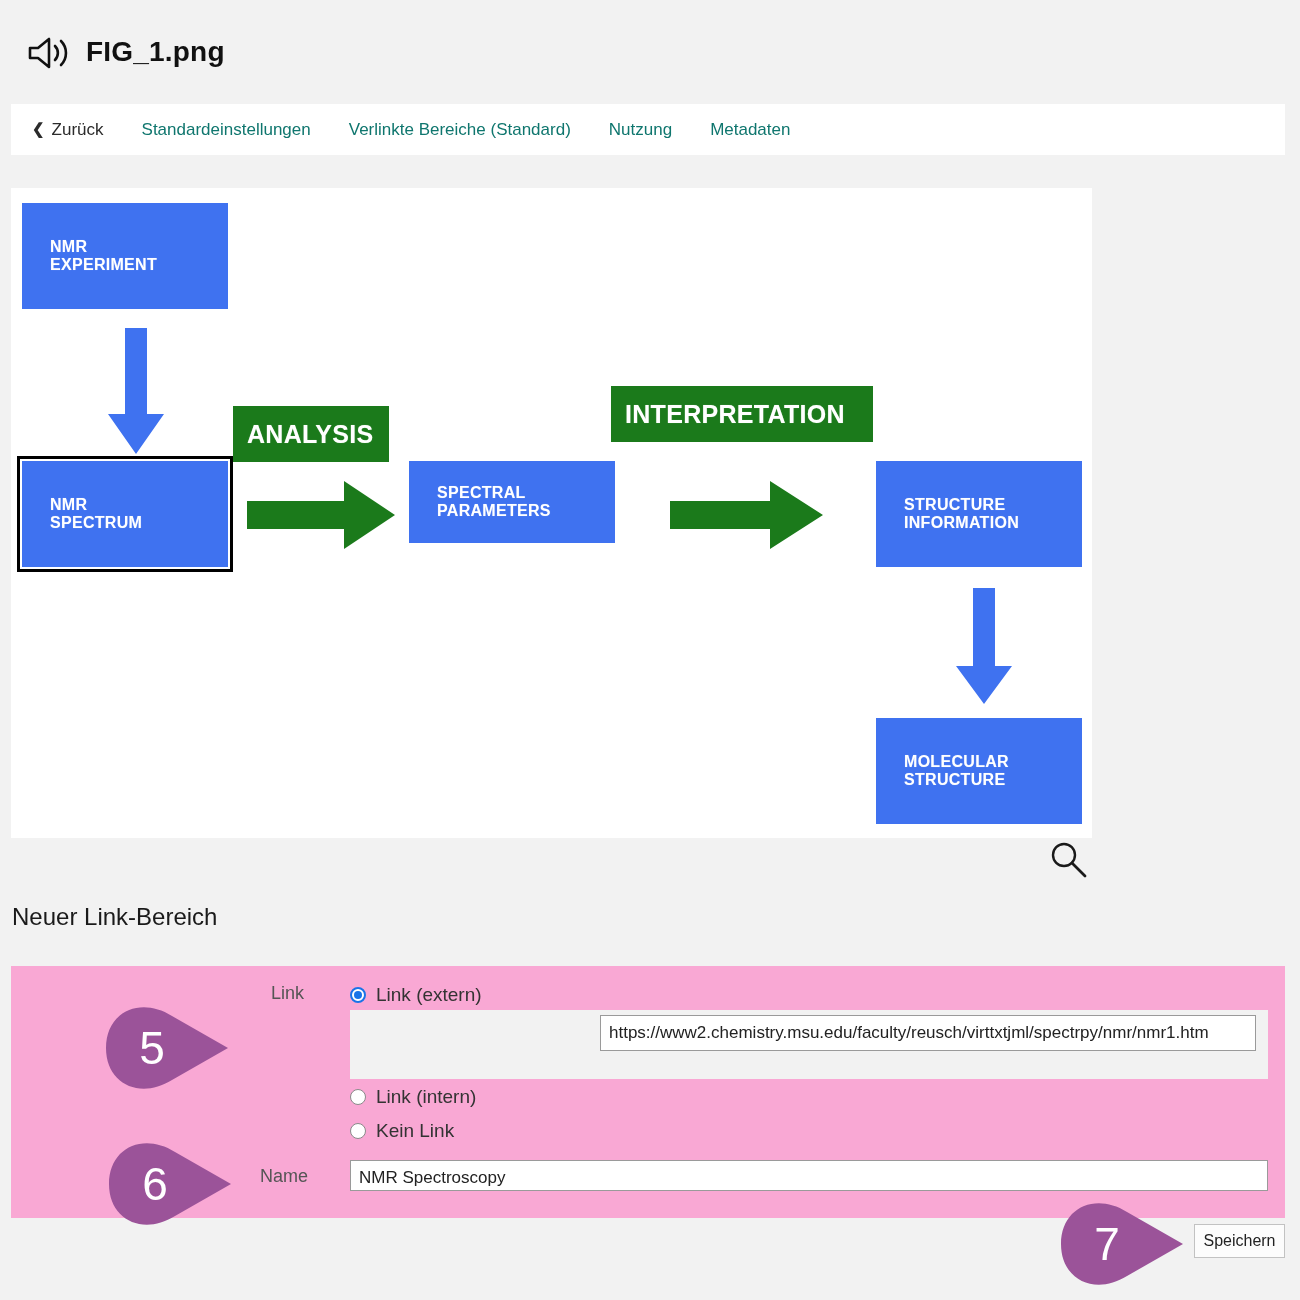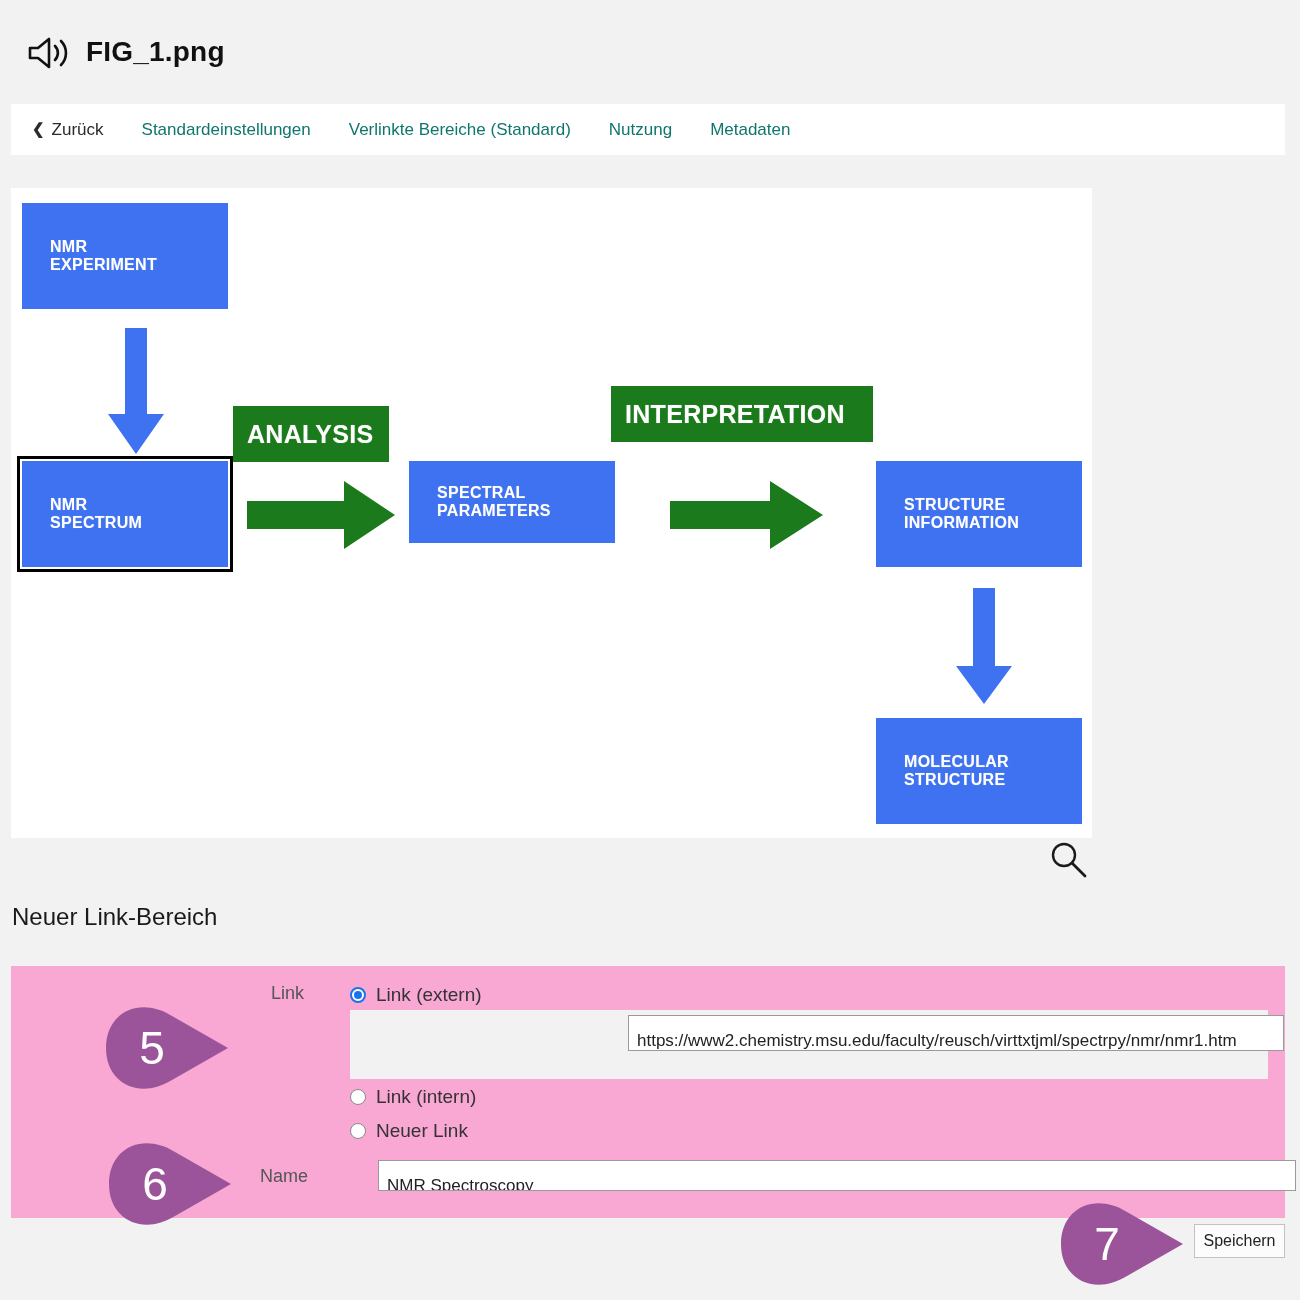--- a/index.html
+++ b/index.html
@@ -111,23 +111,23 @@
     transform:translate(-50%,-50%);
   }
   .radio-label{
     margin-left:10px;font-size:19px;color:#333;white-space:nowrap;
   }
   .txtinput{
     position:absolute;box-sizing:border-box;
     background:#fff;border:1px solid #9a9a9a;
     font-family:"Liberation Sans", sans-serif;
     font-size:17px;color:#222;
-    padding:8px 8px;
+    padding:0 8px;
     line-height:34px;
-    overflow:hidden;white-space:nowrap;margin-left:28px;
+    overflow:hidden;white-space:nowrap;
   }
   .save-btn{
     position:absolute;left:1194px;top:1224px;
     width:91px;height:34px;box-sizing:border-box;
     background:#fcfcfc;border:1px solid #c2c2c2;
     font-size:16px;color:#222;
     display:flex;align-items:center;justify-content:center;
   }
 
   
@@ -248,21 +248,21 @@
 
   <div class="txtinput" style="left:589px;top:49px;width:656px;height:36px;">https://www2.chemistry.msu.edu/faculty/reusch/virttxtjml/spectrpy/nmr/nmr1.htm</div>
 
   <div class="radio-row" style="left:339px;top:120px;">
     <span class="radio"></span>
     <span class="radio-label">Link (intern)</span>
   </div>
 
   <div class="radio-row" style="left:339px;top:154px;">
     <span class="radio"></span>
-    <span class="radio-label">Neuer Link</span>
+    <span class="radio-label">Kein Link</span>
   </div>
 
   <div class="field-label" style="left:249px;top:200px;">Name</div>
 
   <div class="txtinput" style="left:339px;top:194px;width:918px;height:31px;">NMR Spectroscopy</div>
 </div>
 
 <div class="save-btn">Speichern</div>
 
 <div class="callout" style="left:100px;top:1004px;width:130px;height:88px;">

